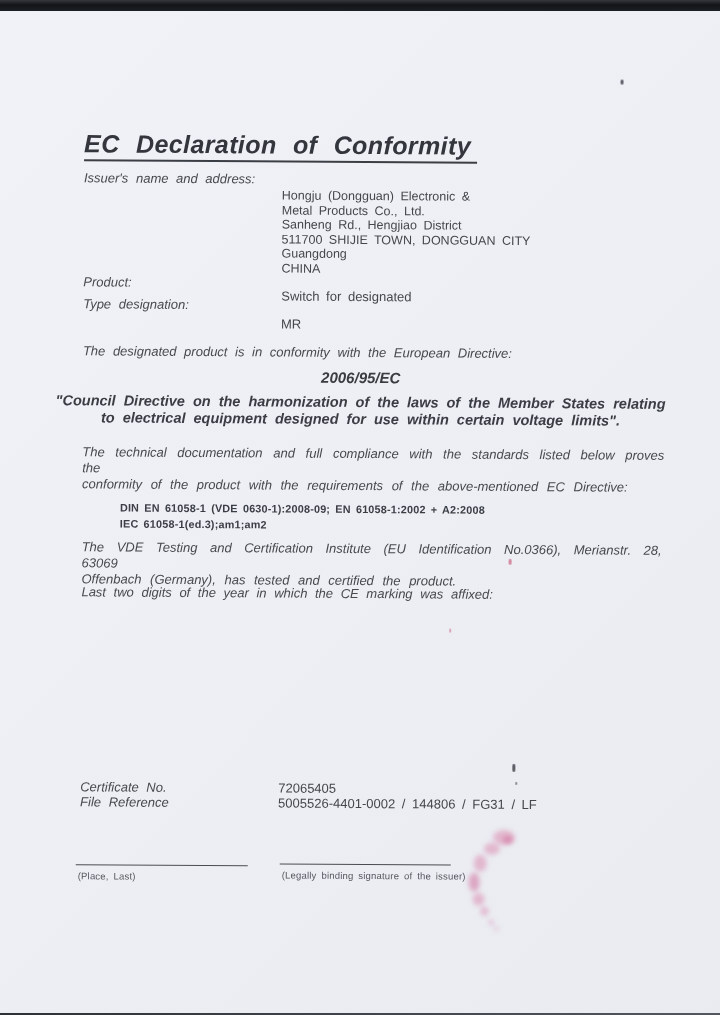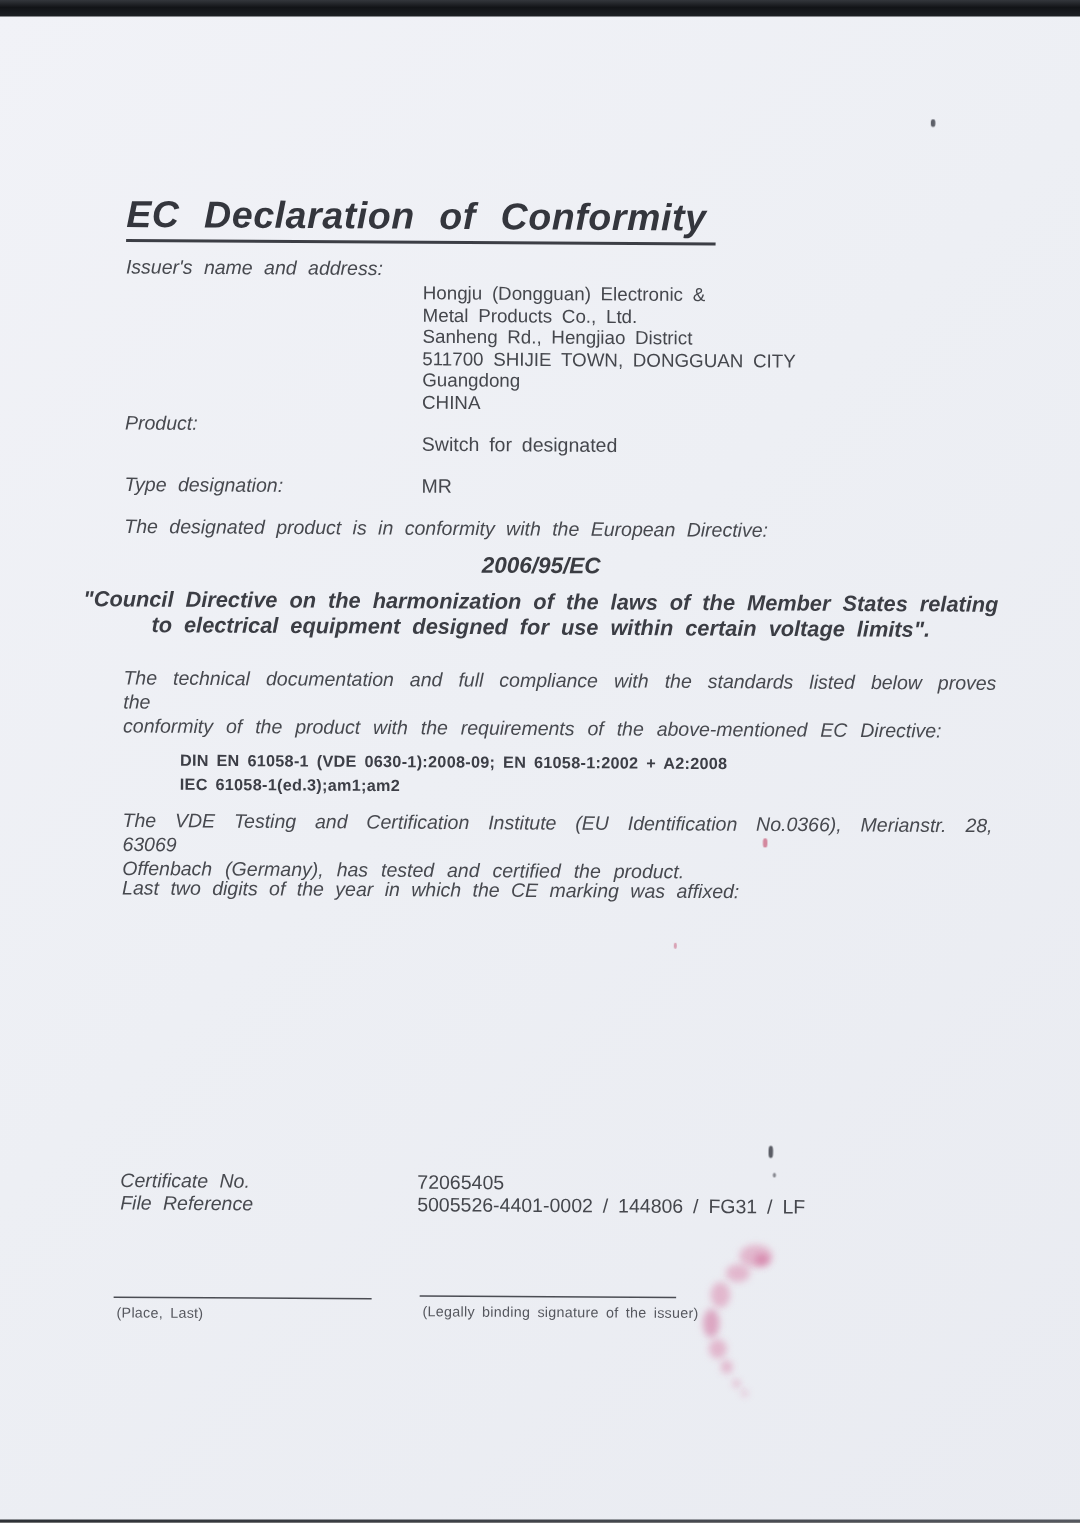--- a/index.html
+++ b/index.html
@@ -53,21 +53,21 @@
       <div>Metal Products Co., Ltd.</div>
       <div>Sanheng Rd., Hengjiao District</div>
       <div>511700 SHIJIE TOWN, DONGGUAN CITY</div>
       <div>Guangdong</div>
       <div>CHINA</div>
     </div>
 
     <div class="abs lbl" style="left:82px;top:276px;">Product:</div>
     <div class="abs val" style="left:280px;top:289px;">Switch for designated</div>
 
-    <div class="abs lbl" style="left:82px;top:317px;text-align:right;">Type designation:</div>
+    <div class="abs lbl" style="left:82px;top:298px;text-align:right;">Type designation:</div>
     <div class="abs val" style="left:280px;top:317px;">MR</div>
 
     <div class="abs lbl intro">The designated product is in conformity with the European Directive:</div>
 
     <div class="abs directive-number">2006/95/EC</div>
 
     <div class="abs quote">
       <div>"Council Directive on the harmonization of the laws of the Member States relating</div>
       <div>to electrical equipment designed for use within certain voltage limits".</div>
     </div>

